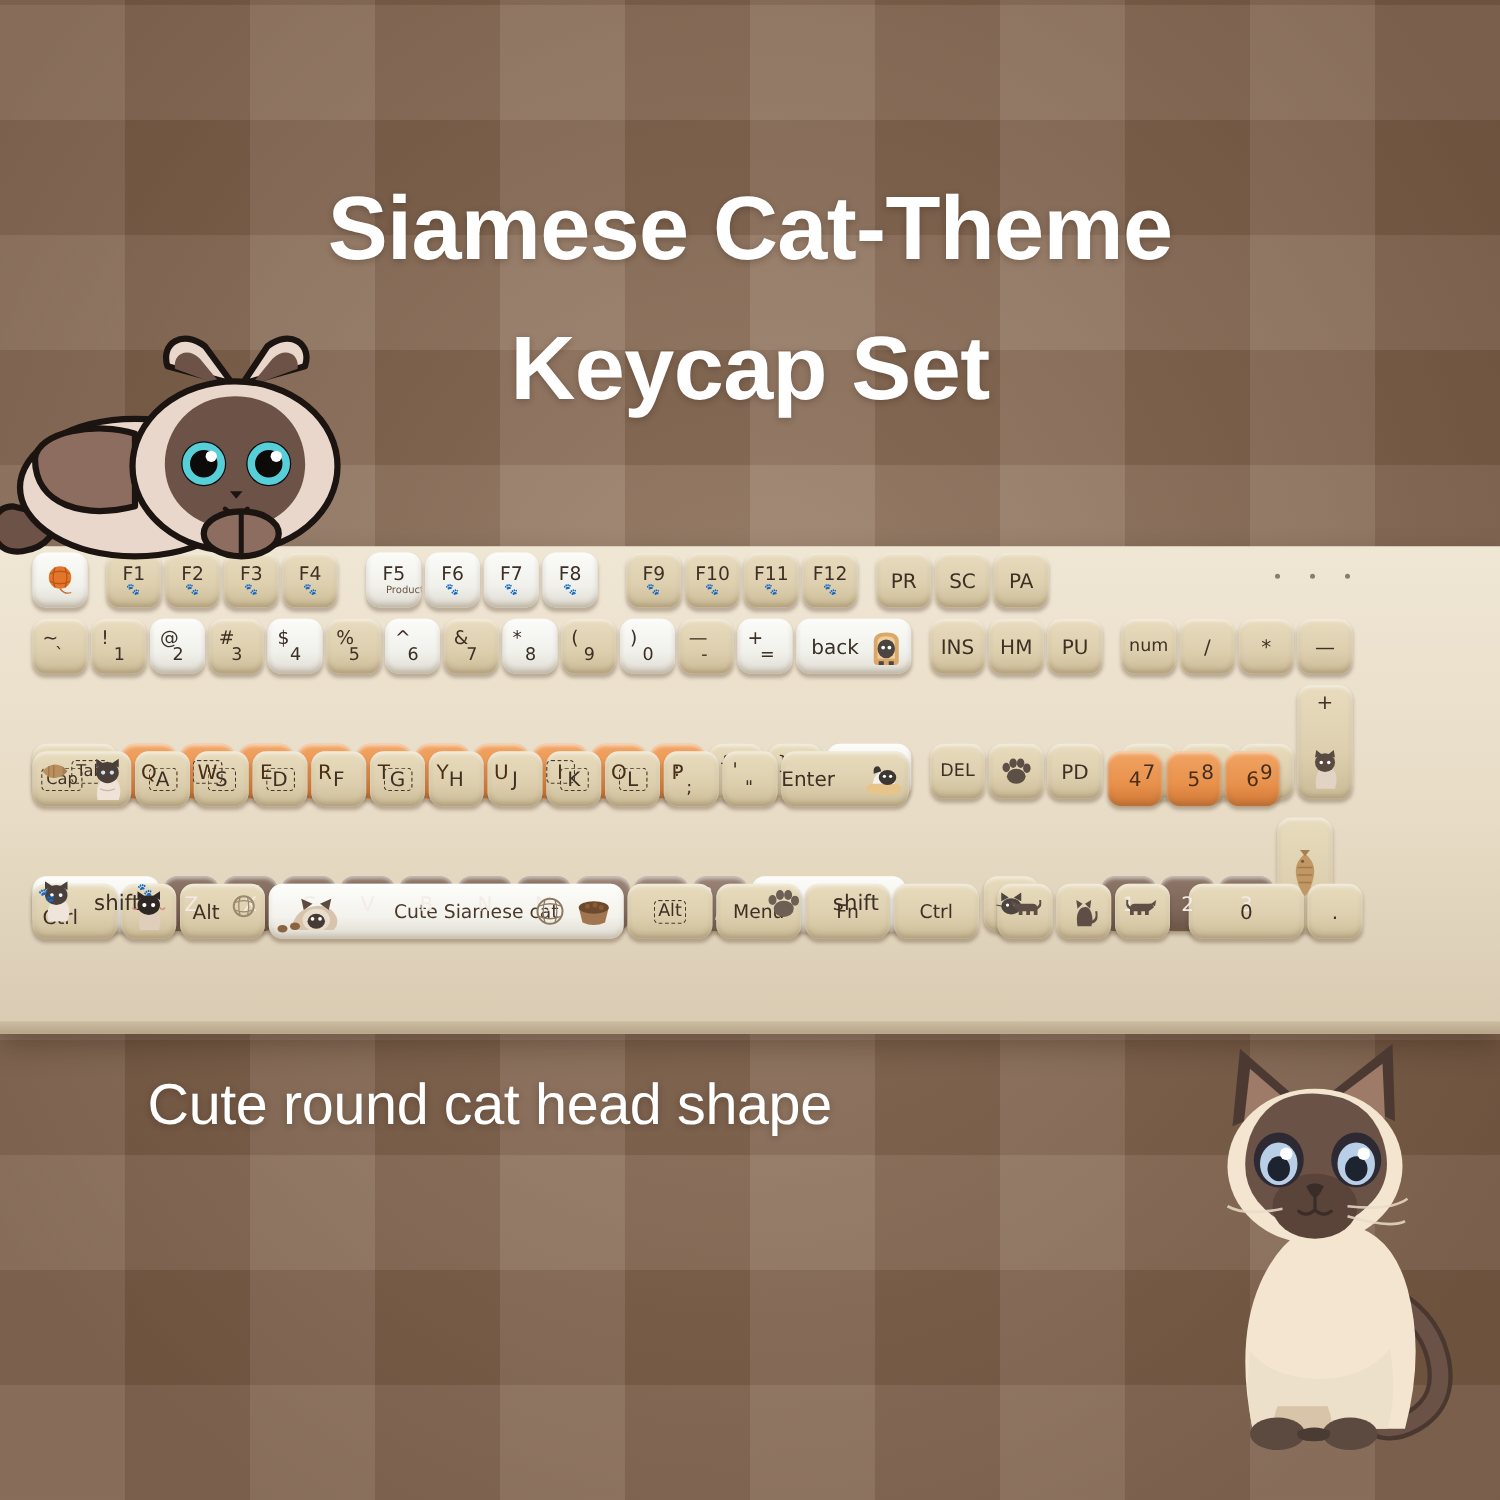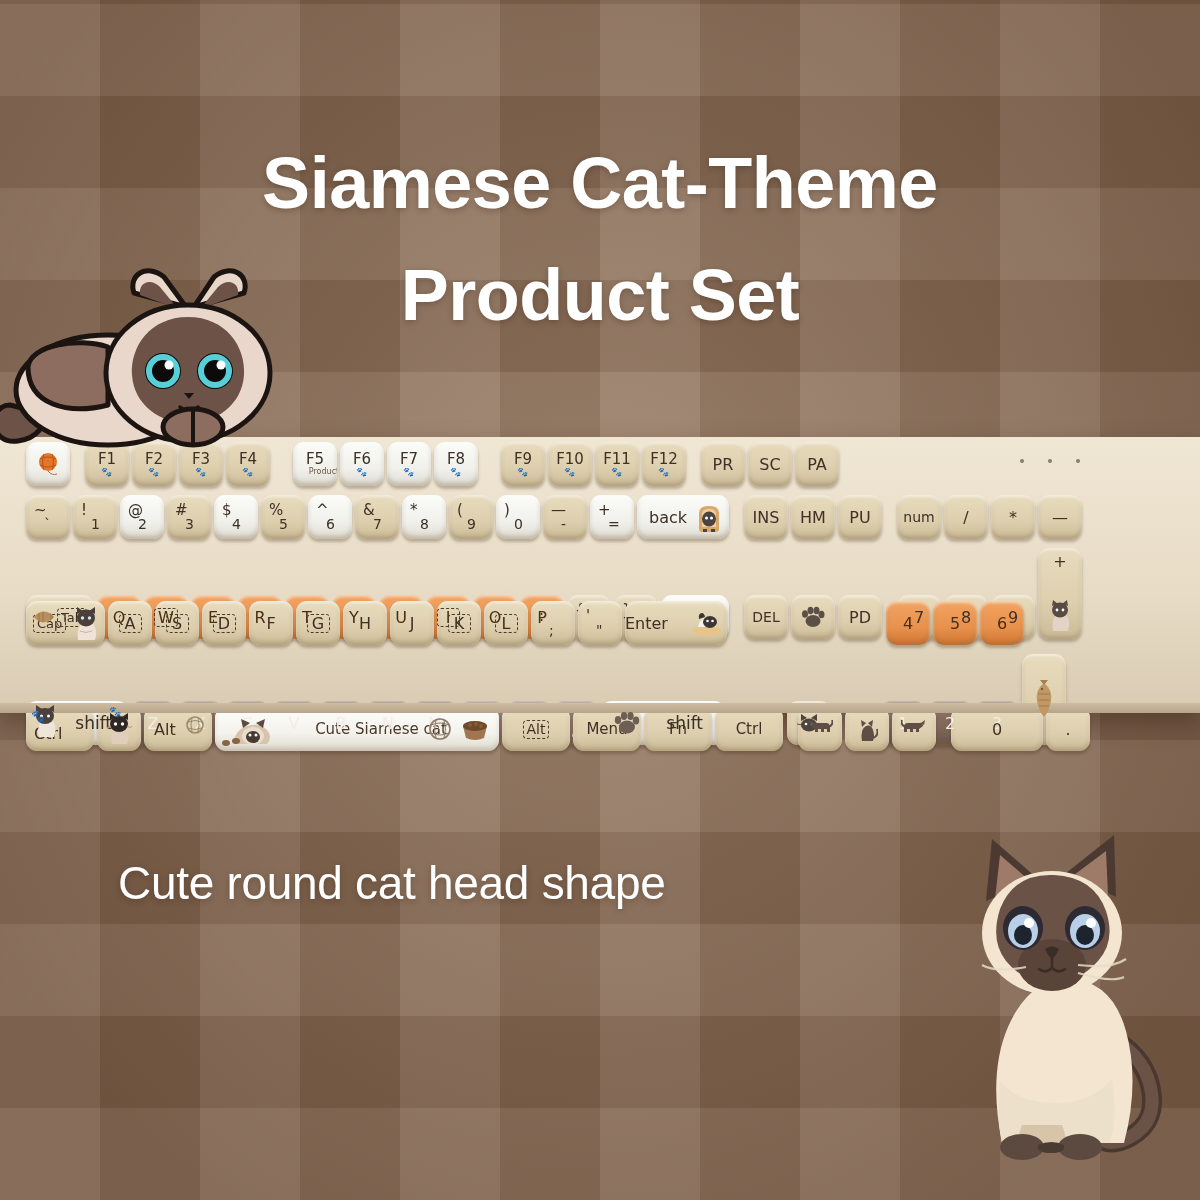--- a/index.html
+++ b/index.html
@@ -35,21 +35,21 @@
   .title .l2{display:block;}
   .subtitle{
     position:absolute;left:118px;top:856px;
     color:#ffffff;font-family:"Liberation Sans", sans-serif;
     font-weight:normal;font-size:46px;letter-spacing:-0.3px;
     text-shadow:0 2px 6px rgba(40,20,10,.28);
   }
 
   
   #kb{
-    position:absolute;left:0;right:0;top:437px;height:276px;
+    position:absolute;left:0;right:0;top:437px;height:390px;
     background:
       linear-gradient(180deg,#efe6d4 0%,#e8dcc6 55%,#d9cbb2 100%);
     box-shadow:0 10px 22px rgba(40,22,12,.35);
   }
   #kb:after{ 
     content:"";position:absolute;left:0;right:0;bottom:0;height:10px;
     background:linear-gradient(180deg,#cdbda1,#b7a48a);
   }
   .kbrow{position:absolute;display:flex;align-items:flex-end;}
 
@@ -109,21 +109,21 @@
   svg{display:block;}
 </style>
 </head>
 <body>
 
 <div id="plaid"></div>
 <div id="plaidsoft"></div>
 
 <div class="title">
   <span>Siamese Cat-Theme</span>
-  <span class="l2">Product Set</span>
+  <span class="l2">Keycap Set</span>
 </div>
 
 <div class="art" style="left:-12px;top:255px;">
 <svg width="300" height="200" viewBox="0 0 300 200">
   <g stroke="#1b1410" stroke-width="5" stroke-linejoin="round">
     <path d="M22 150 C0 150 0 190 30 186 C50 183 58 170 55 158 Z" fill="#6d5248"></path>
     <ellipse cx="120" cy="135" rx="92" ry="55" fill="#ead7cb"></ellipse>
     <path d="M40 112 C42 90 90 82 120 92 L120 150 C80 160 40 150 40 112 Z" fill="#8d6d60"></path>
     <path d="M146 38 C140 20 158 8 176 22 L198 52 Z" fill="#ead7cb"></path>
     <path d="M256 38 C262 20 244 8 226 22 L206 52 Z" fill="#ead7cb"></path>

